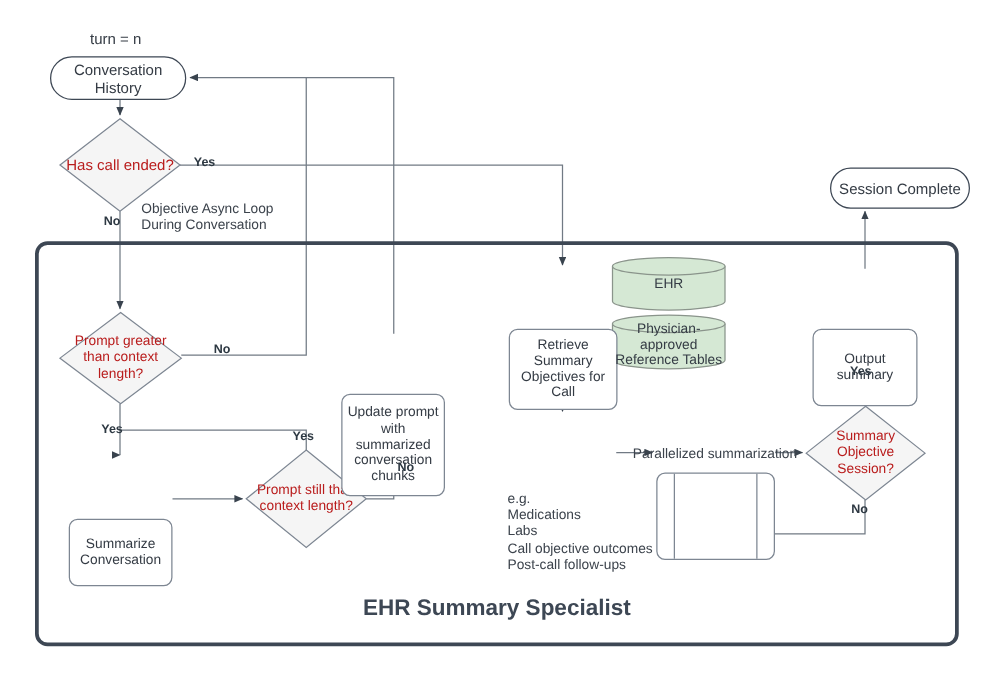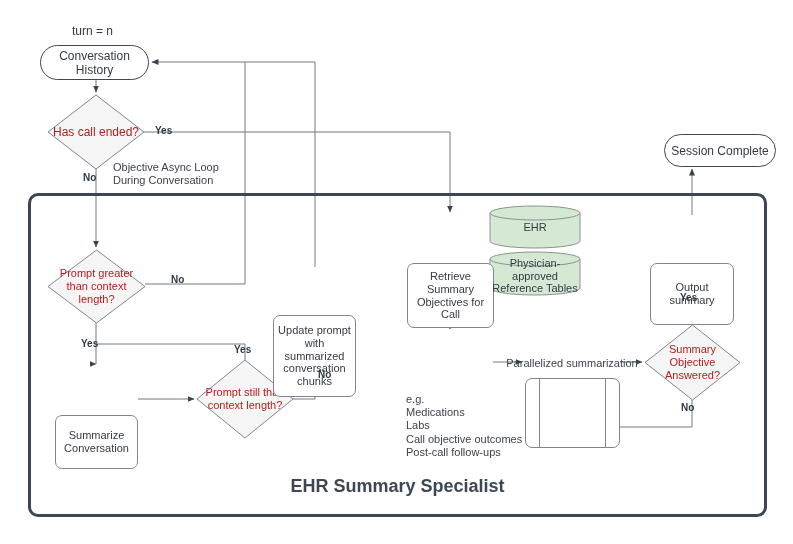--- a/index.html
+++ b/index.html
@@ -92,21 +92,21 @@
   <div class="ctext" style="left:490px;top:210px;width:90px;height:34px;">EHR</div>
 
   <div class="ctext" style="left:488px;top:260px;width:94px;height:32px;">Physician-approved Reference Tables</div>
 
 
   <div class="node" style="left:525px;top:330px;width:95px;height:70px;padding:1px 14px;">
     <div class="sub-line" style="left:13px;"></div>
     <div class="sub-line" style="right:13px;"></div>
   </div>
 
-  <div class="dtext" style="left:652px;top:326px;width:81px;height:73px;">Summary Objective Answered?</div>
+  <div class="dtext" style="left:652px;top:326px;width:81px;height:73px;">Summary Objective Session?</div>
 
   <div class="node" style="left:650px;top:215px;width:84px;height:62px;">Output summary</div>
 
   <div class="pill" style="left:635px;top:134px;width:112px;height:33px;margin-left:29px;">Session Complete</div>
 
   <div class="note pre" style="left:113px;top:161px;">Objective Async Loop
 During Conversation</div>
 
   <div id="parallel-label">Parallelized summarization</div>
 

